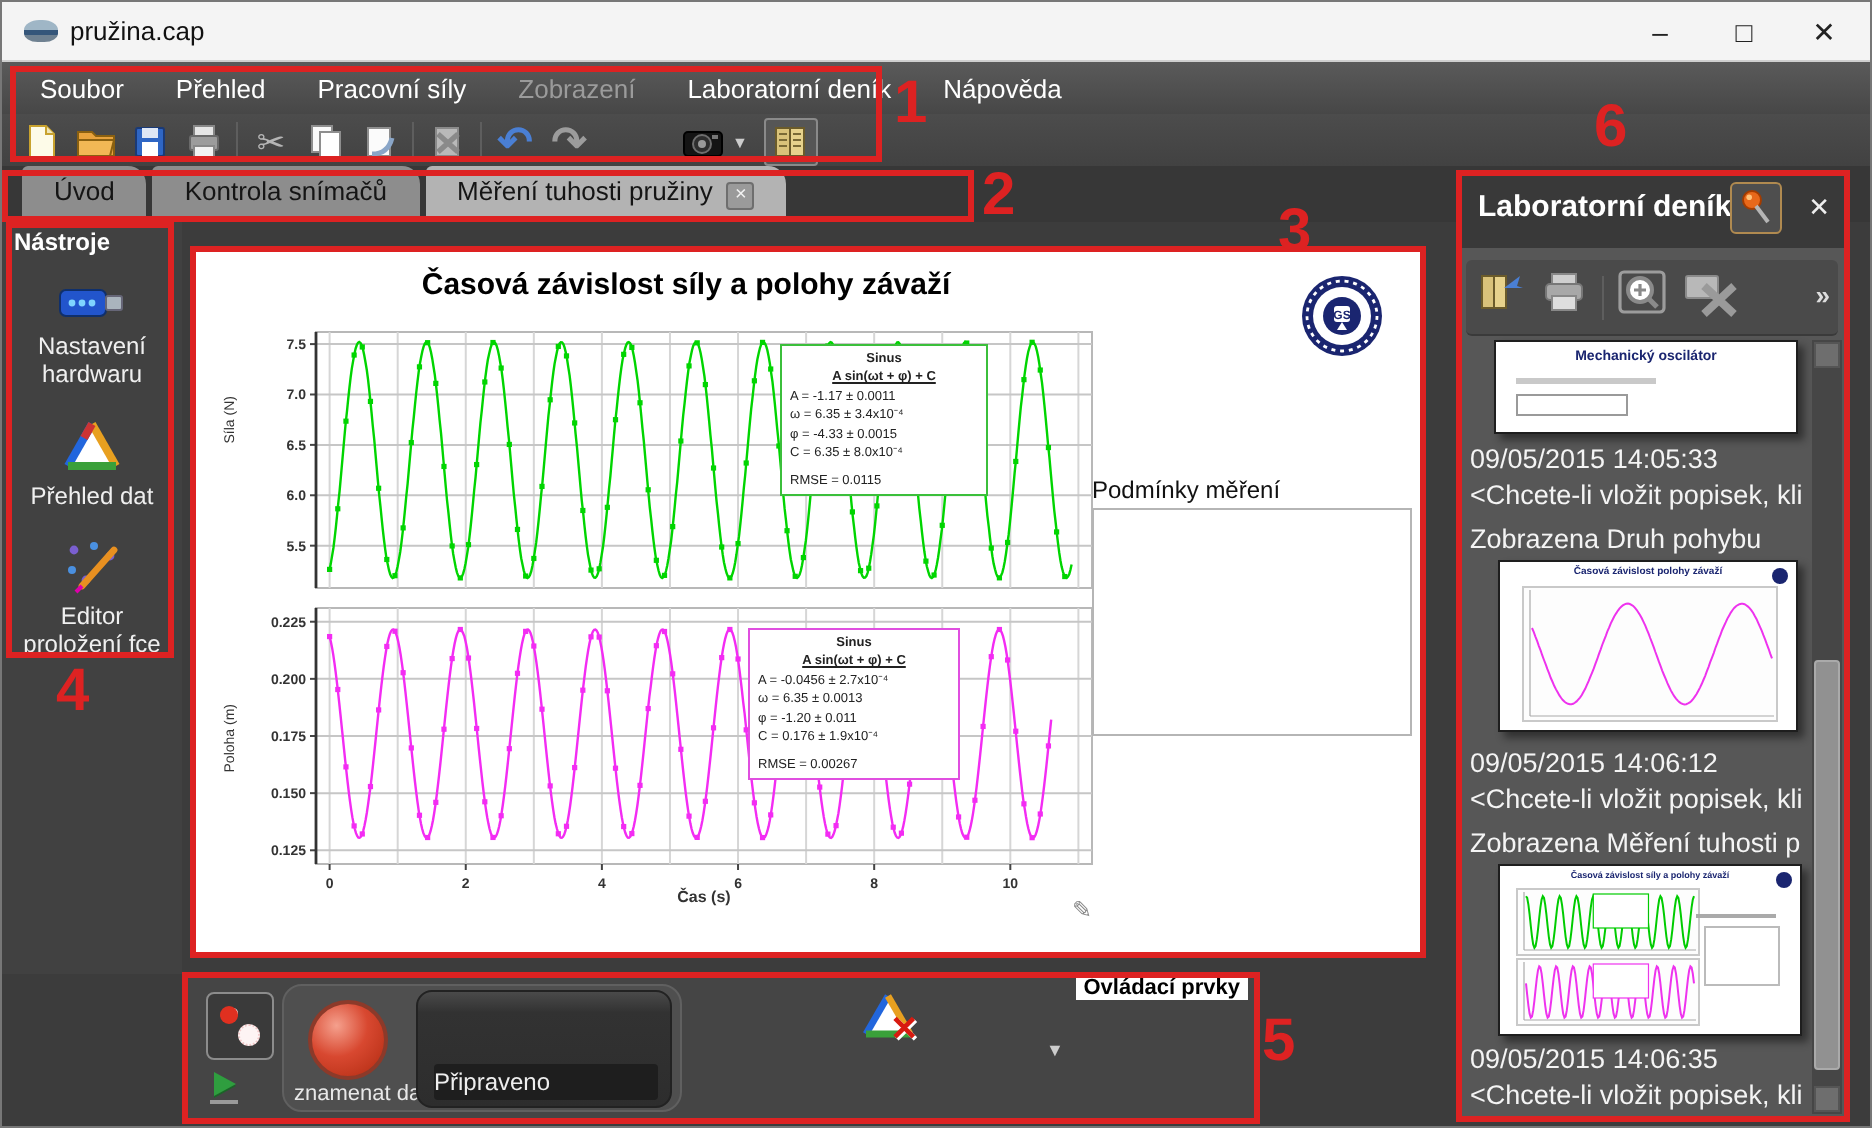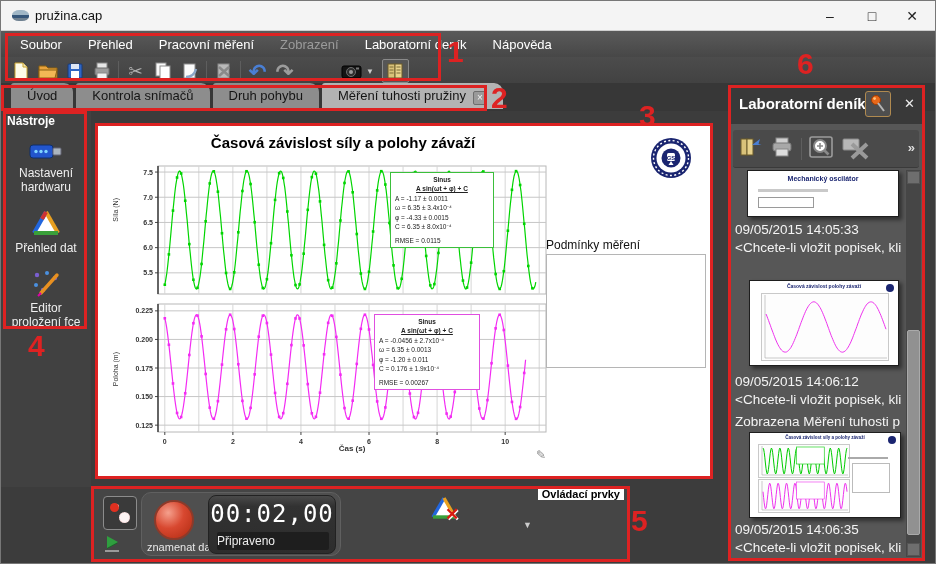--- a/index.html
+++ b/index.html
@@ -104,21 +104,21 @@
     <div class="app-icon"></div>
     <div class="app-title">pružina.cap</div>
     <div class="winbtn" style="right:88px;">–</div>
     <div class="winbtn" style="right:46px;">□</div>
     <div class="winbtn" style="right:6px;">✕</div>
   </div>
 
   <div class="menubar">
     <div class="menu-item">Soubor</div>
     <div class="menu-item">Přehled</div>
-    <div class="menu-item">Pracovní měření</div>
+    <div class="menu-item">Pracovní síly</div>
     <div class="menu-item disabled">Zobrazení</div>
     <div class="menu-item">Laboratorní deník</div>
     <div class="menu-item">Nápověda</div>
   </div>
 
   <div class="toolbar">
     <div class="tbtn">
       <svg width="20" height="20">
           <path d="M4 2h8l4 4v12H4z" fill="#fdfbe8" stroke="#c8a22e"></path>
           <path d="M12 2v4h4" fill="#efe6b8" stroke="#c8a22e"></path>
@@ -182,21 +182,20 @@
           <rect x="3" y="3" width="7" height="14" fill="#d9c27a" stroke="#6b5b2a"></rect>
           <rect x="10" y="3" width="7" height="14" fill="#e7d28c" stroke="#6b5b2a"></rect>
           <path d="M4.5 6h4 M4.5 9h4 M4.5 12h4 M11.5 6h4 M11.5 9h4 M11.5 12h4" stroke="#7a6a36" stroke-width="1"></path>
         </svg>
     </div>
   </div>
 
   <div class="tabbar">
     <div class="tab">Úvod</div>
     <div class="tab">Kontrola snímačů</div>
-    <div class="tab">Druh pohybu</div>
     <div class="tab active">
       <span>Měření tuhosti pružiny</span>
       <span class="tab-close">×</span>
     </div>
   </div>
 
   <div class="sidebar">
     <div class="sidebar-title">Nástroje</div>
     <div class="tool">
       <svg width="36" height="22">
@@ -536,21 +535,20 @@
     <div class="mode-btn">
       <div class="dot-red"></div>
       <div class="dot-open"></div>
     </div>
     <div class="play-icon"></div>
     <div class="play-tail"></div>
     <div class="rec-group">
       <div class="rec-btn"></div>
       <div class="rec-label">znamenat da</div>
       <div class="timer">
-        <div class="timer-display">00:02,00</div>
         <div class="timer-status">Připraveno</div>
       </div>
     </div>
     <div class="del-icon">
       <svg width="26" height="24">
           <polygon points="13,2 24,21 2,21" fill="#fff"></polygon>
           <path d="M13 2 L2 21" stroke="#2266dd" stroke-width="3.4"></path>
           <path d="M13 2 L24 21" stroke="#e8a020" stroke-width="3.4"></path>
           <path d="M2 21 L24 21" stroke="#3aa03a" stroke-width="3.4"></path>
         </svg>
@@ -605,20 +603,21 @@
     <div class="j-chevron">»</div>
 
     <div class="thumb" style="left:18px; top:84px; width:152px; height:47px;">
       <div class="thumb-title" style="font-size:7px; margin-top:4px;">Mechanický oscilátor</div>
       <div class="t1-line"></div>
       <div class="t1-box"></div>
     </div>
     <div class="j-text" style="left:6px; top:136px;">09/05/2015 14:05:33</div>
     <div class="j-text" style="left:6px; top:154px;">&lt;Chcete-li vložit popisek, kli</div>
 
+    <div class="j-text" style="left:6px; top:176px;">Zobrazena Druh pohybu</div>
     <div class="thumb" style="left:20px; top:194px; width:150px; height:86px;">
       <div class="thumb-title" style="font-size:5px; margin-top:2px;">Časová závislost polohy závaží</div>
       <div class="mini-logo" style="right:4px; top:3px;"></div>
       <svg width="128" height="68" style="position:absolute; left:11px; top:12px;">
           <rect x="0.5" y="0.5" width="127" height="67" fill="#fdfdfd" stroke="#c9c9c9"></rect>
           <line x1="4" y1="2" x2="4" y2="65" stroke="#aaa" stroke-width="0.6"></line>
           <line x1="4" y1="65" x2="126" y2="65" stroke="#aaa" stroke-width="0.6"></line>
           <path d="M5.0 21.0L5.9 23.1L6.7 25.3L7.6 27.6L8.4 29.9L9.3 32.2L10.1 34.6L11.0 37.0L11.9 39.3L12.7 41.6L13.6 43.8L14.4 46.0L15.3 48.0L16.1 49.9L17.0 51.7L17.9 53.3L18.7 54.7L19.6 56.0L20.4 57.0L21.3 57.9L22.1 58.5L23.0 58.9L23.9 59.1L24.7 59.1L25.6 58.9L26.4 58.4L27.3 57.7L28.1 56.8L29.0 55.8L29.9 54.5L30.7 53.0L31.6 51.4L32.4 49.6L33.3 47.6L34.1 45.6L35.0 43.4L35.9 41.2L36.7 38.9L37.6 36.6L38.4 34.2L39.3 31.8L40.1 29.5L41.0 27.2L41.9 24.9L42.7 22.7L43.6 20.7L44.4 18.7L45.3 16.9L46.1 15.3L47.0 13.8L47.9 12.4L48.7 11.3L49.6 10.4L50.4 9.7L51.3 9.2L52.1 8.9L53.0 8.8L53.9 9.0L54.7 9.4L55.6 10.0L56.4 10.8L57.3 11.9L58.1 13.1L59.0 14.5L59.9 16.1L60.7 17.8L61.6 19.7L62.4 21.7L63.3 23.8L64.1 26.0L65.0 28.3L65.9 30.7L66.7 33.0L67.6 35.4L68.4 37.7L69.3 40.1L70.1 42.3L71.0 44.5L71.9 46.6L72.7 48.6L73.6 50.5L74.4 52.2L75.3 53.8L76.1 55.1L77.0 56.3L77.9 57.3L78.7 58.1L79.6 58.7L80.4 59.0L81.3 59.2L82.1 59.1L83.0 58.7L83.9 58.2L84.7 57.5L85.6 56.5L86.4 55.3L87.3 54.0L88.1 52.5L89.0 50.8L89.9 48.9L90.7 47.0L91.6 44.9L92.4 42.7L93.3 40.4L94.1 38.1L95.0 35.8L95.9 33.4L96.7 31.0L97.6 28.7L98.4 26.4L99.3 24.2L100.1 22.0L101.0 20.0L101.9 18.1L102.7 16.3L103.6 14.7L104.4 13.3L105.3 12.0L106.1 11.0L107.0 10.1L107.9 9.5L108.7 9.1L109.6 8.9L110.4 8.9L111.3 9.1L112.1 9.6L113.0 10.3L113.9 11.2L114.7 12.2L115.6 13.5L116.4 15.0L117.3 16.6L118.1 18.4L119.0 20.4L119.9 22.4L120.7 24.6L121.6 26.8L122.4 29.1L123.3 31.4L124.1 33.8L125.0 36.2" fill="none" stroke="#ee33ee" stroke-width="1"></path>
         </svg>
     </div>

